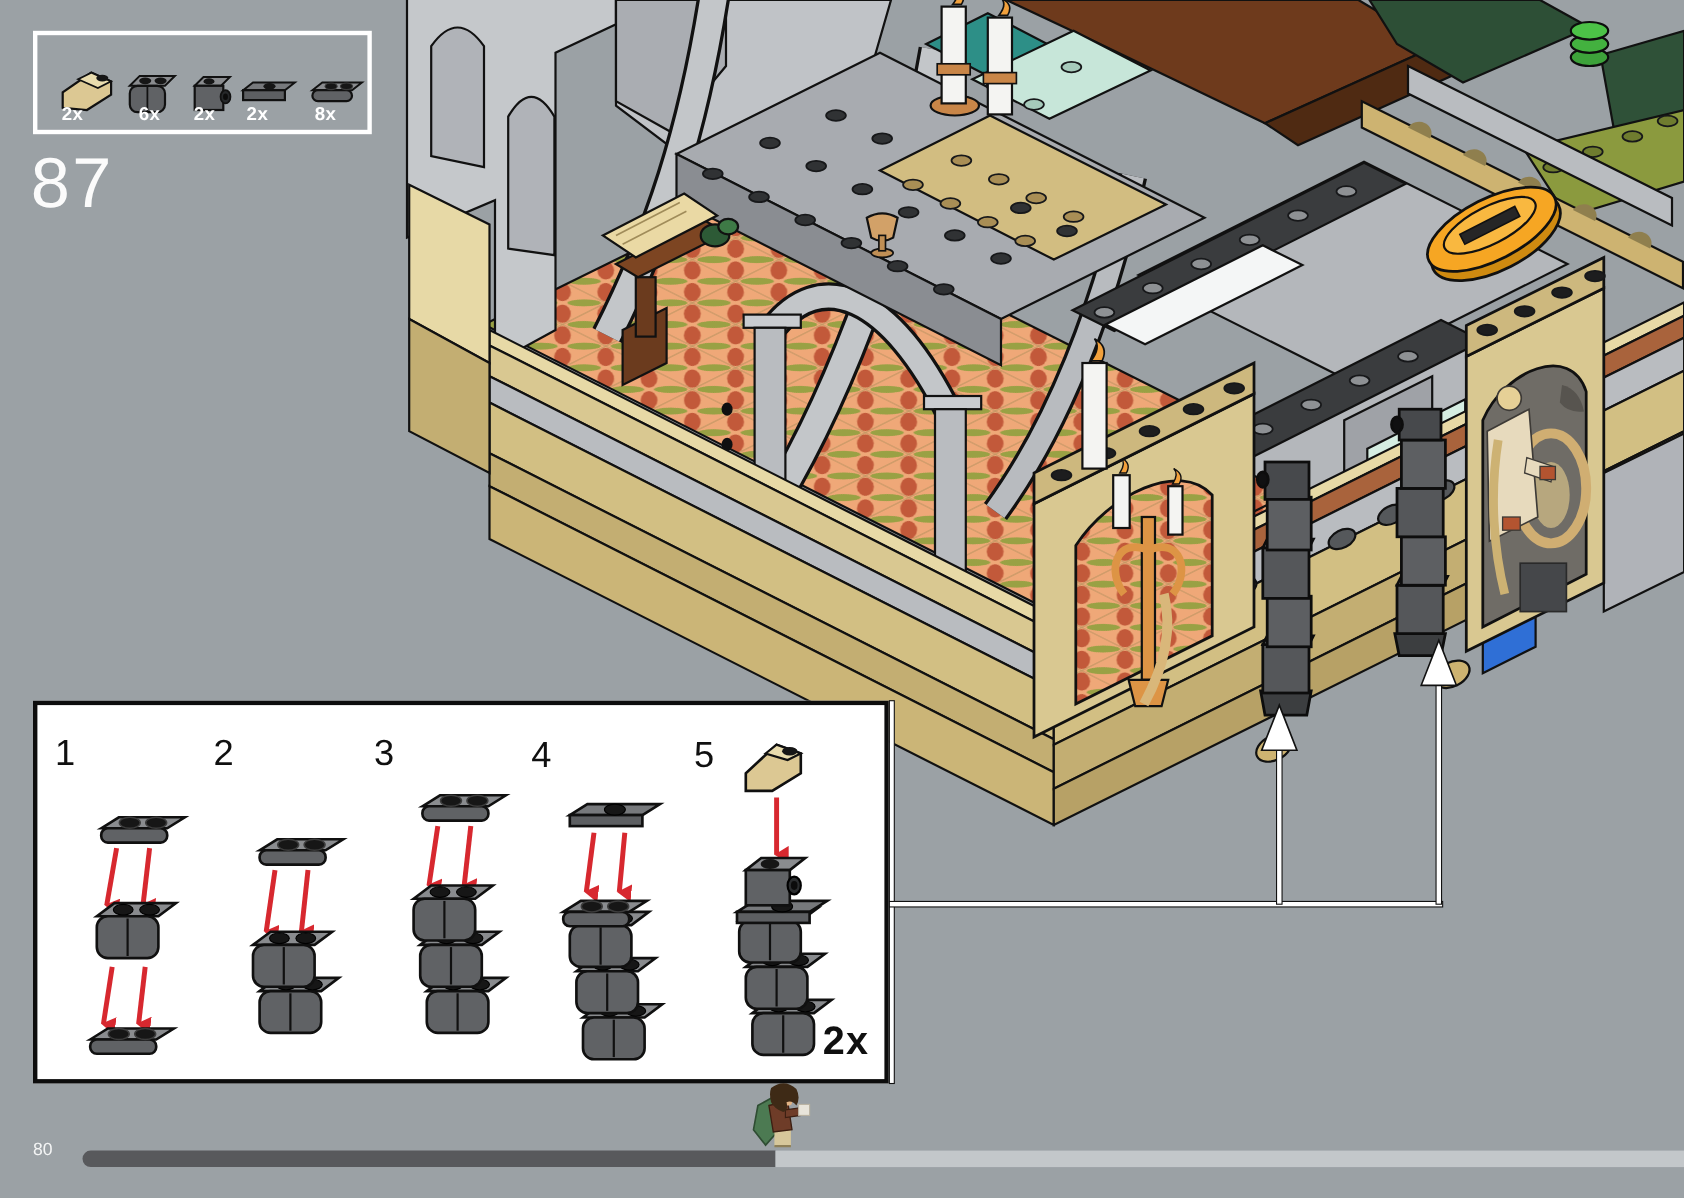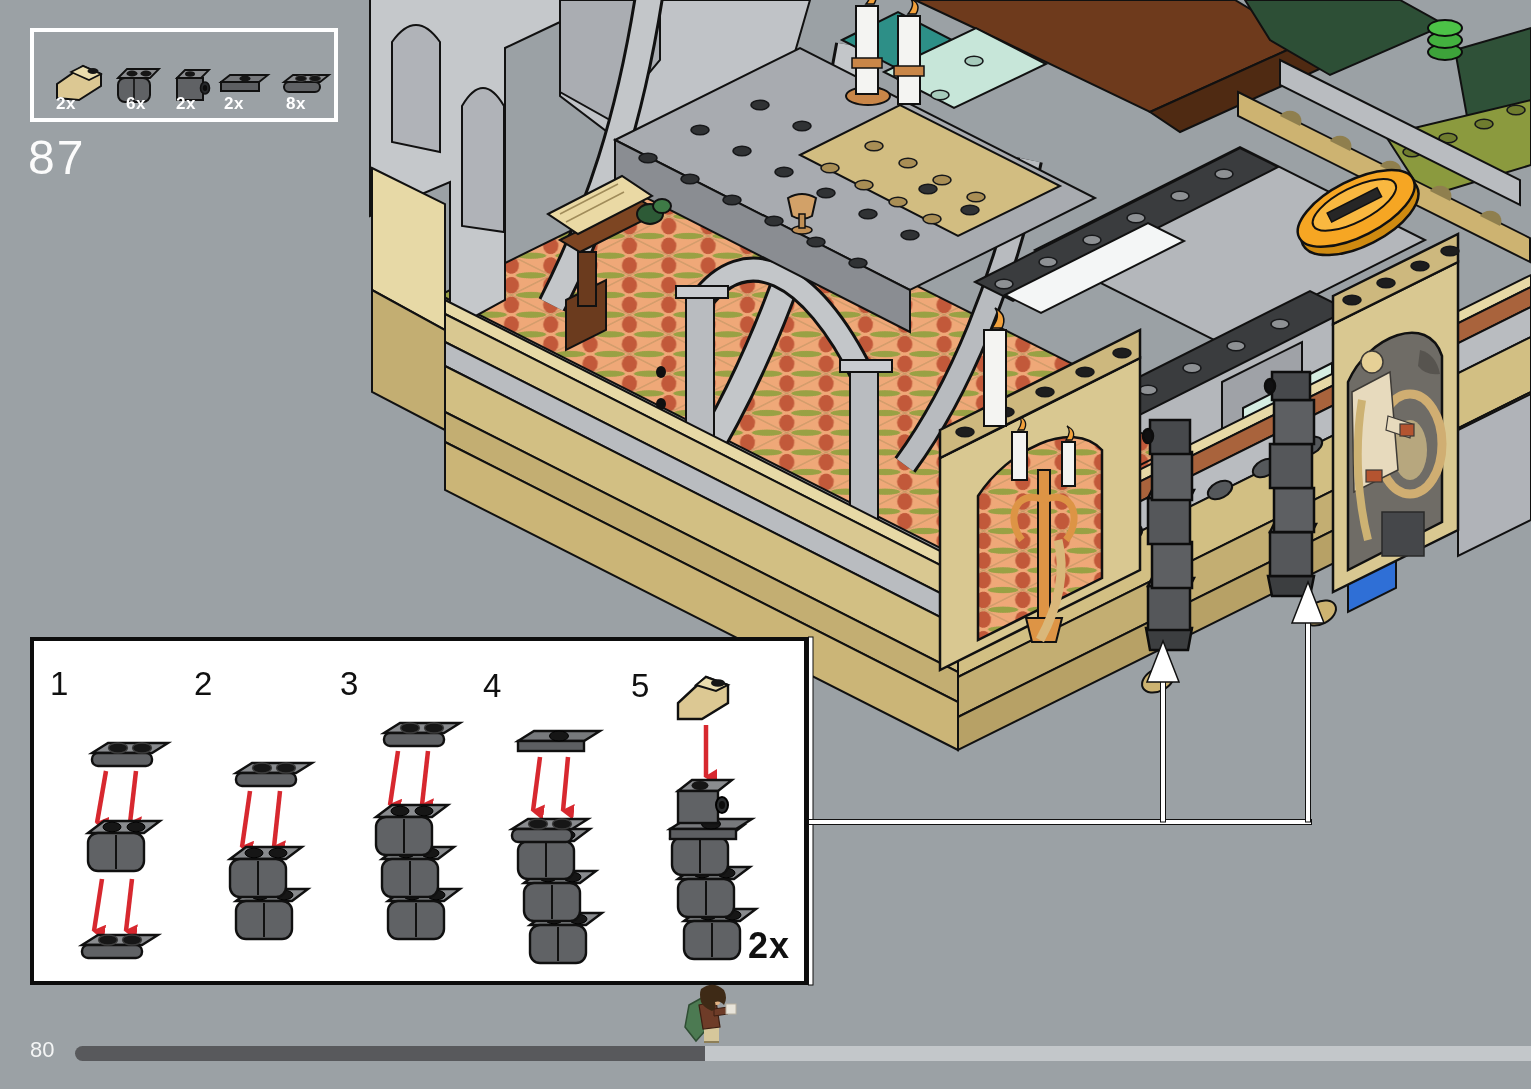--- a/index.html
+++ b/index.html
@@ -15,39 +15,39 @@
   #parts-box{
     left:30px;top:28px;width:308px;height:94px;
     border:4px solid #ffffff;box-sizing:border-box;
   }
   .part-count{
     position:absolute;color:#ffffff;font-size:17px;font-weight:700;
     width:44px;text-align:center;top:62px;letter-spacing:.5px;
   }
   
   #step-number{
-    left:28px;top:134px;color:#fbfbfb;font-size:48px;font-weight:400;
+    left:28px;top:134px;color:#fbfbfb;font-size:64px;font-weight:400;
     letter-spacing:2px;line-height:1;
   }
   
   #substep-box{
     left:30px;top:637px;width:778px;height:348px;background:#ffffff;
     border:4px solid #0d0d0d;box-sizing:border-box;
   }
   .substep-num{
     position:absolute;color:#101010;font-size:33px;font-weight:500;
     line-height:1;
   }
   #substep-qty{
     position:absolute;left:714px;top:284px;color:#101010;
     font-size:36px;font-weight:700;letter-spacing:1px;
   }
   
   #page-number{
-    left:30px;top:1037px;color:#f4f5f5;font-size:22px;font-weight:400;
+    left:30px;top:1037px;color:#f4f5f5;font-size:16px;font-weight:400;
   }
   #bar-dark{
     left:75px;top:1046px;width:630px;height:15px;background:#58595c;
     border-radius:8px 0 0 8px;
   }
   #bar-light{
     left:705px;top:1046px;width:826px;height:15px;background:#c3c7ca;
   }
   #frodo{left:681px;top:983px;width:62px;height:66px;}
 </style>

